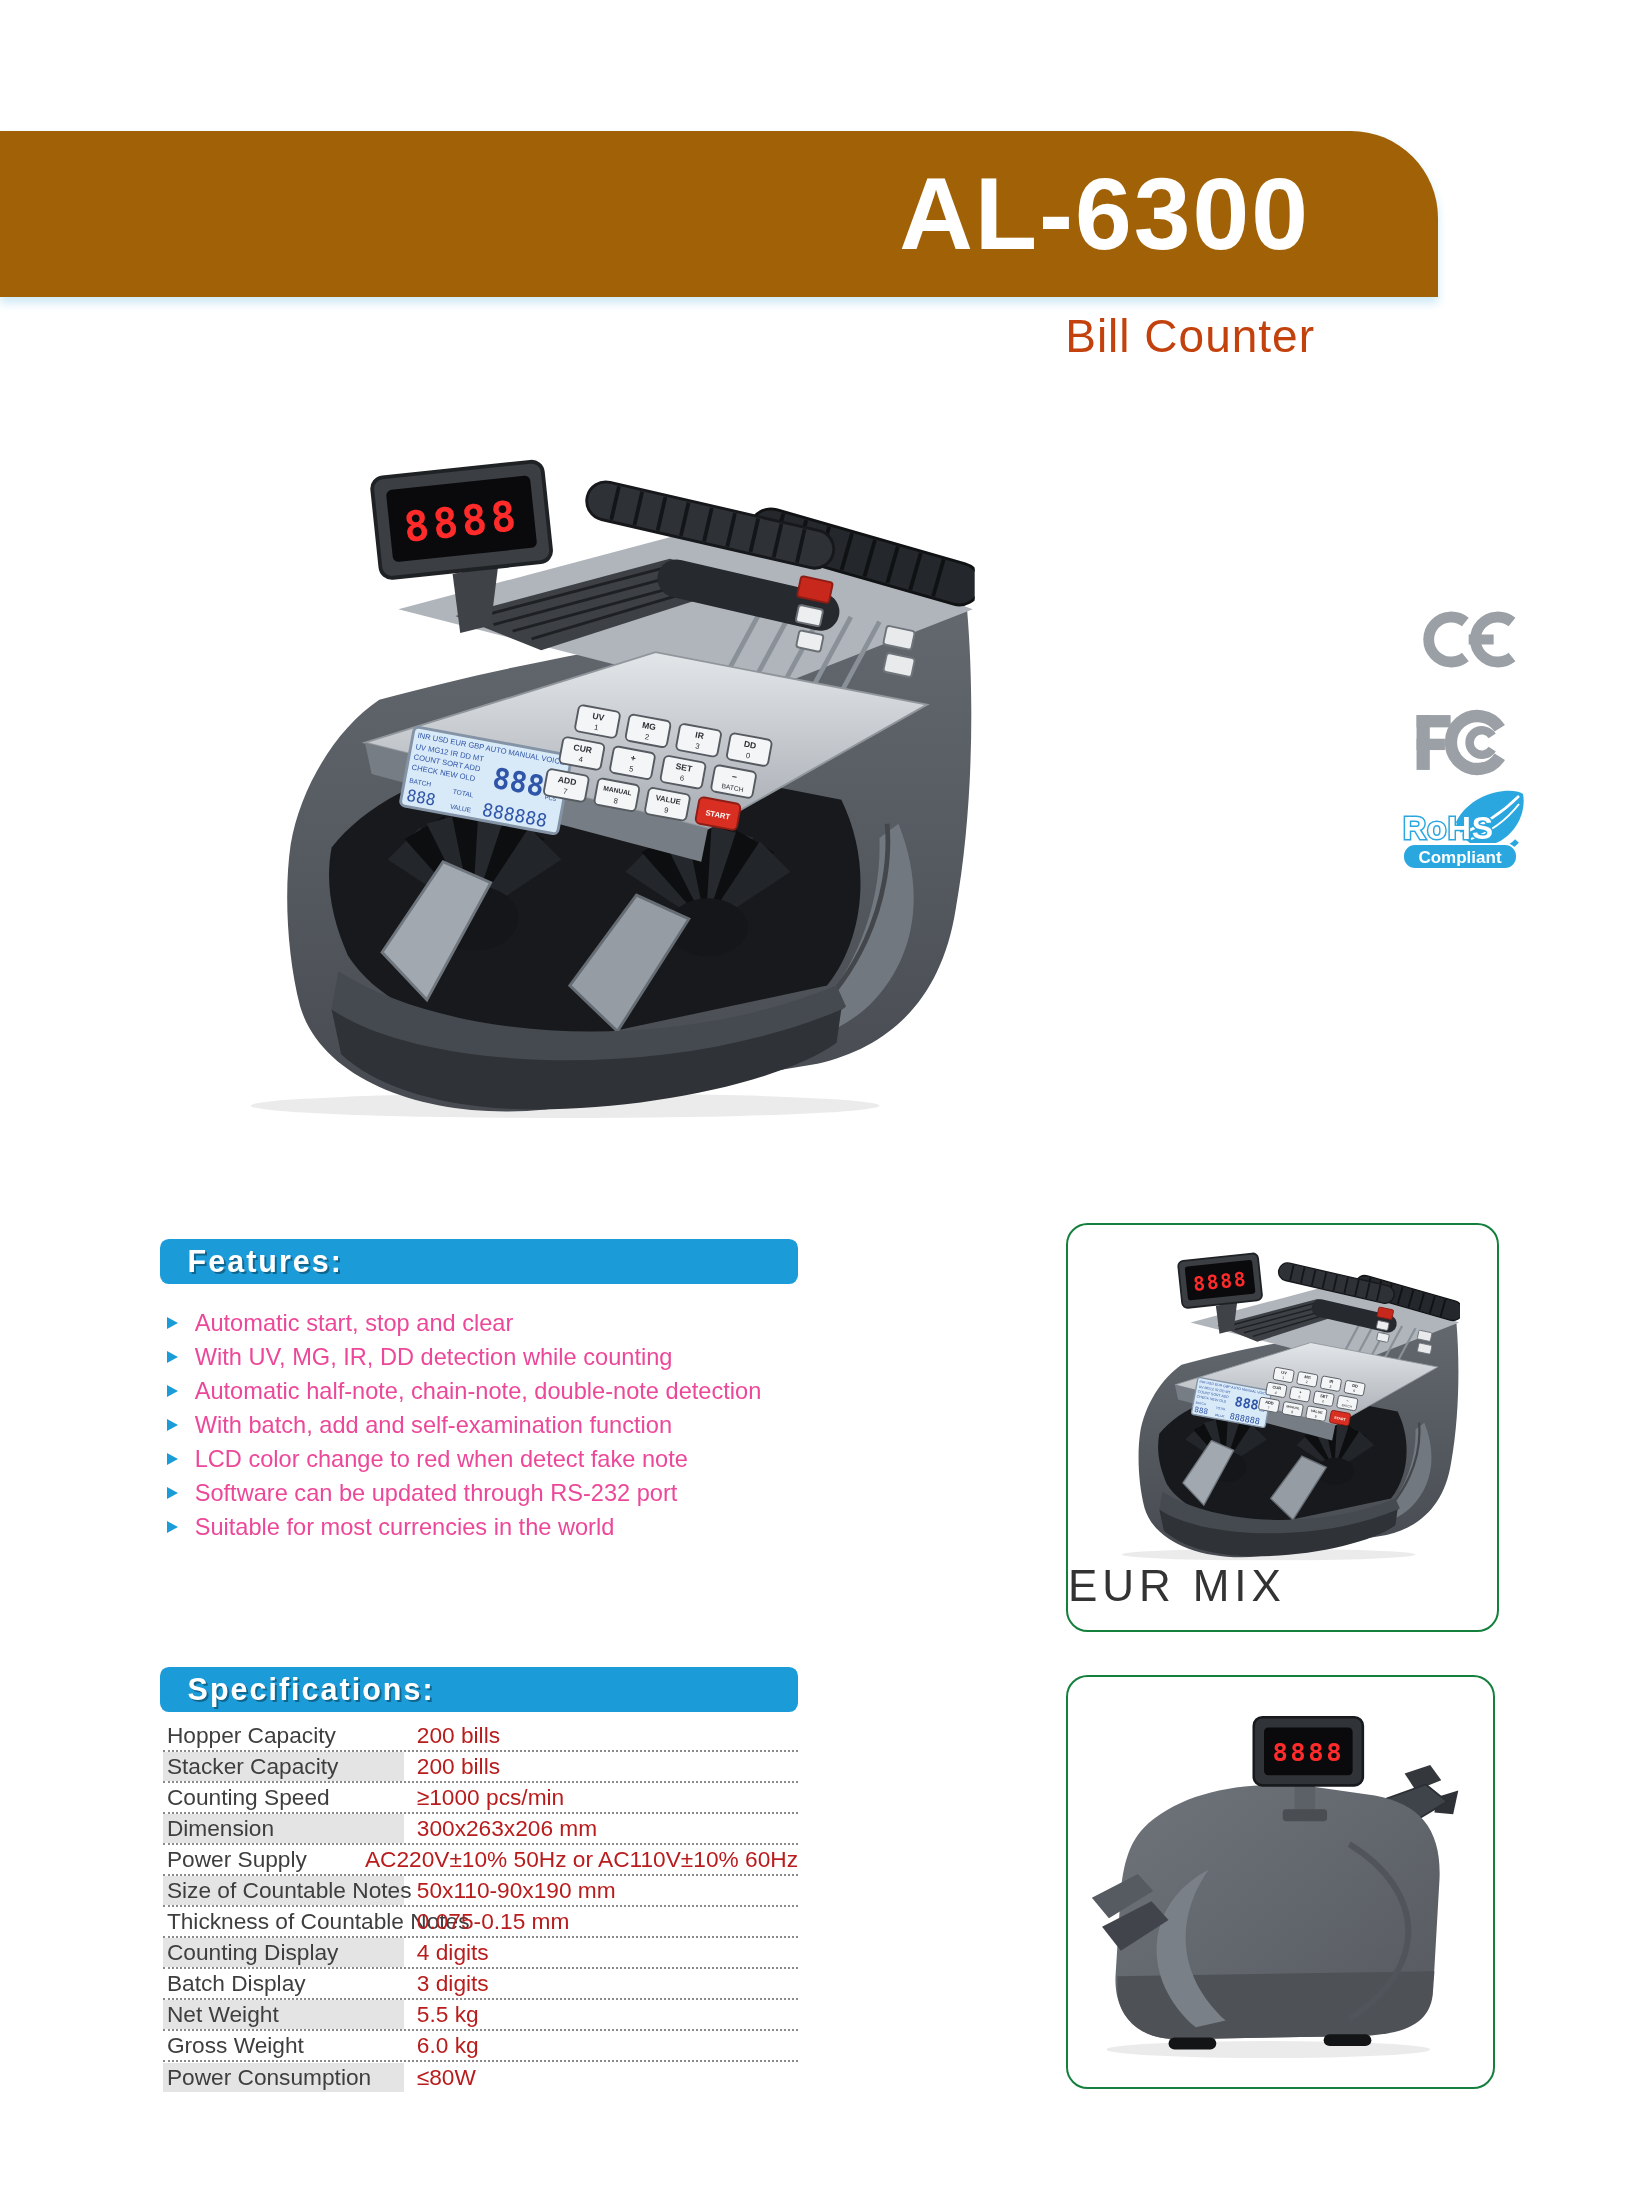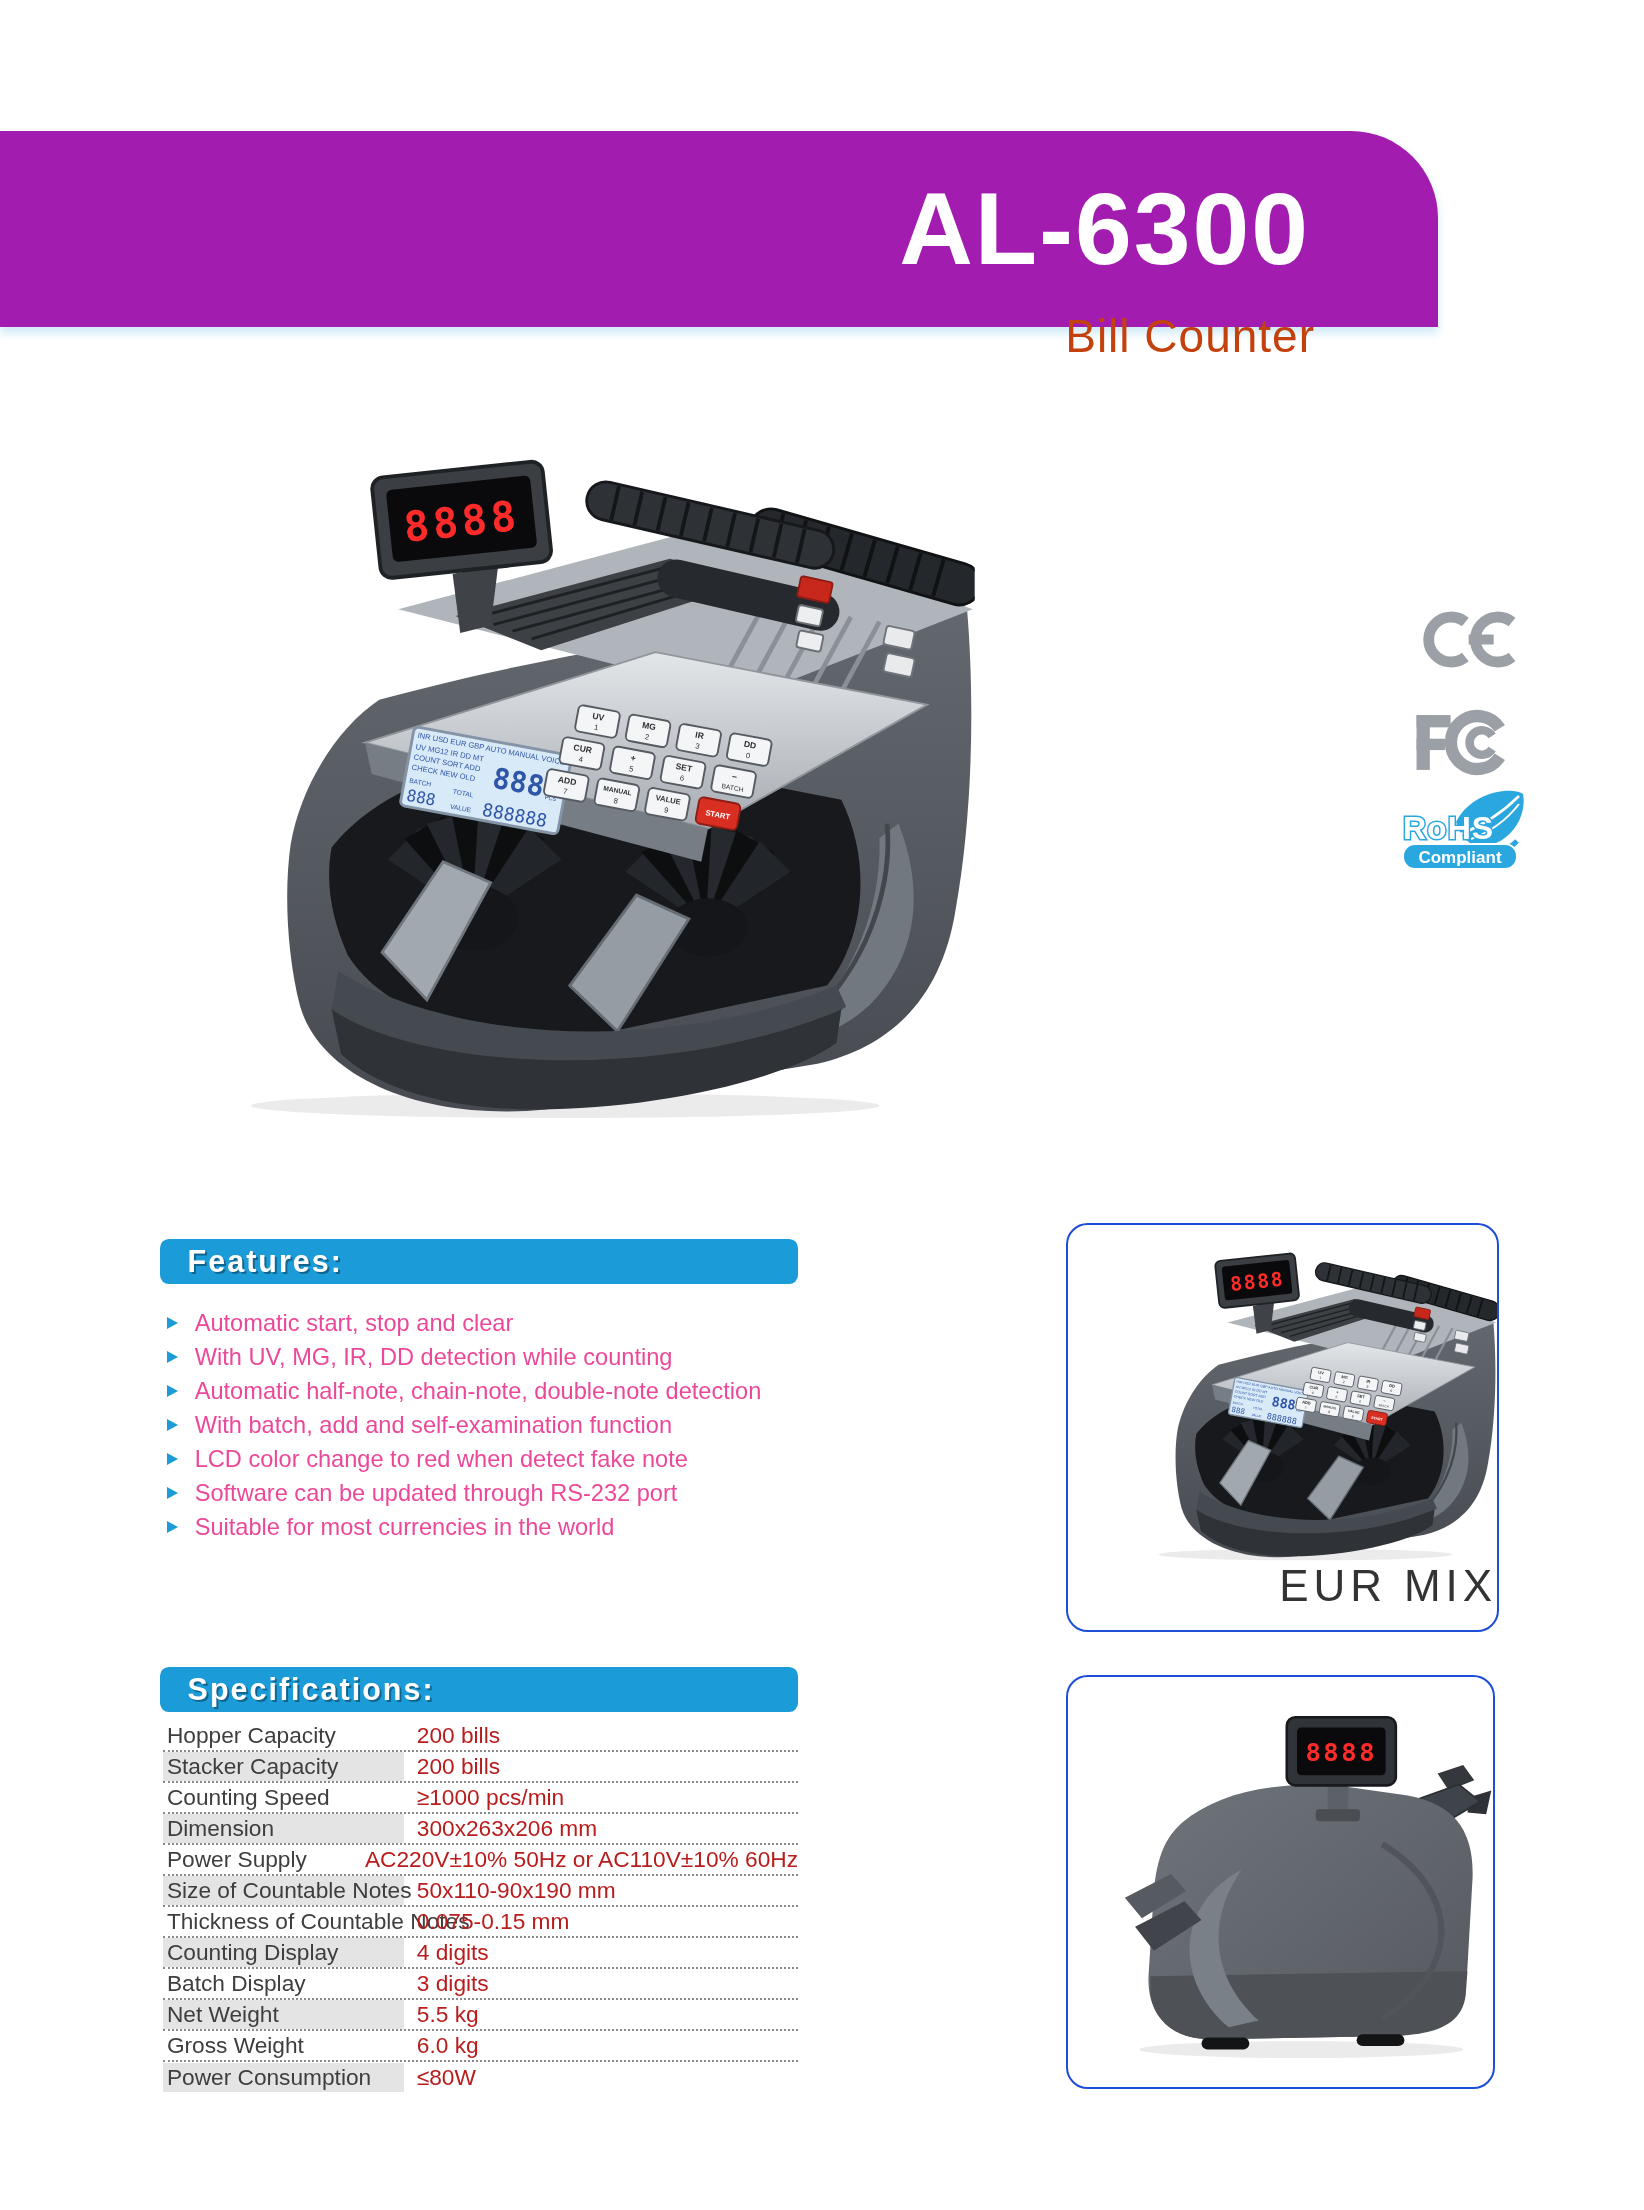--- a/index.html
+++ b/index.html
@@ -1,22 +1,22 @@
 <!DOCTYPE html>
 <html><head>
 <meta charset="utf-8">
 <style>
   html,body{margin:0;padding:0;background:#ffffff;}
   body{font-family:"Liberation Sans",sans-serif;-webkit-font-smoothing:antialiased;}
   .page{position:relative;width:1644px;height:2211px;background:#fff;overflow:hidden;}
 
   
   .header-band{
-    position:absolute;left:0;top:131px;width:1438px;height:196px;
-    background:#a21caf;border-top-right-radius:87px;
+    position:absolute;left:0;top:131px;width:1438px;height:166px;
+    background:#a16207;border-top-right-radius:87px;
     display:flex;align-items:center;justify-content:flex-end;
     padding-right:128px;box-sizing:border-box;
     box-shadow:0 5.9px 9.9px rgba(27,156,216,0.22);
   }
   .model-title{color:#ffffff;font-size:102px;font-weight:700;letter-spacing:2px;line-height:1;}
   .subtitle{
     position:absolute;top:309px;right:329px;
     font-size:46px;color:#c2410c;font-weight:400;letter-spacing:1px;
   }
 
@@ -52,22 +52,22 @@
   .spec-table{position:absolute;left:163px;top:1721px;width:635px;}
   .spec-row{height:31px;display:flex;align-items:center;box-sizing:border-box;}
   .spec-row:not(:last-child){border-bottom:2px dotted #8a8a8a;}
   .spec-label{width:241px;margin-right:12.8px;font-size:22.7px;color:#3e3e3e;
               padding:1px 3.9px;box-sizing:border-box;white-space:nowrap;}
   .spec-row:nth-child(even) .spec-label{background:#e4e4e4;}
   .spec-value{font-size:22.7px;color:#b91c1c;white-space:nowrap;}
 
   
   .photo-box{
-    position:absolute;border:2px solid #1d4ed8;border-radius:21.7px;background:#fff;
-    display:flex;flex-direction:column;align-items:flex-end;box-sizing:border-box;
+    position:absolute;border:2px solid #15803d;border-radius:21.7px;background:#fff;
+    display:flex;flex-direction:column;align-items:flex-start;box-sizing:border-box;
   }
   .box-front{left:1066px;top:1223px;width:433px;height:409px;padding-top:5.9px;}
   .box-side{left:1066px;top:1675px;width:429px;height:414px;justify-content:center;}
   .box-caption{font-size:44px;color:#333;letter-spacing:4.9px;margin-top:0;}
 
   .hidden-defs{position:absolute;width:0;height:0;overflow:hidden;}
   text{user-select:none;}
 </style>
 </head>
 <body>

